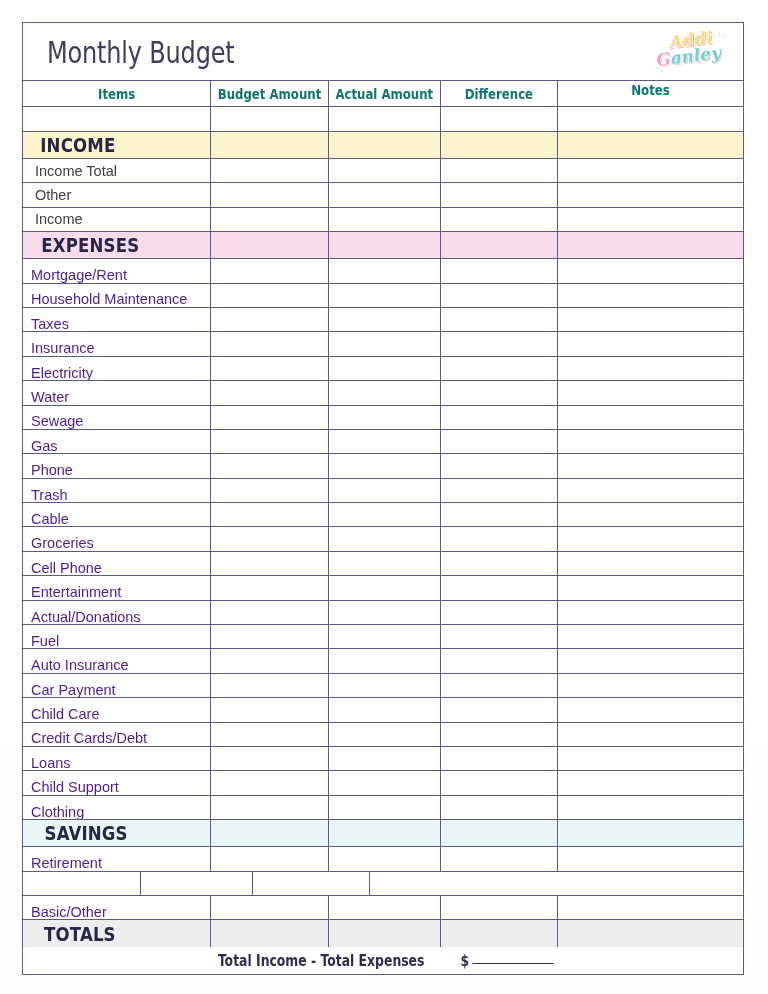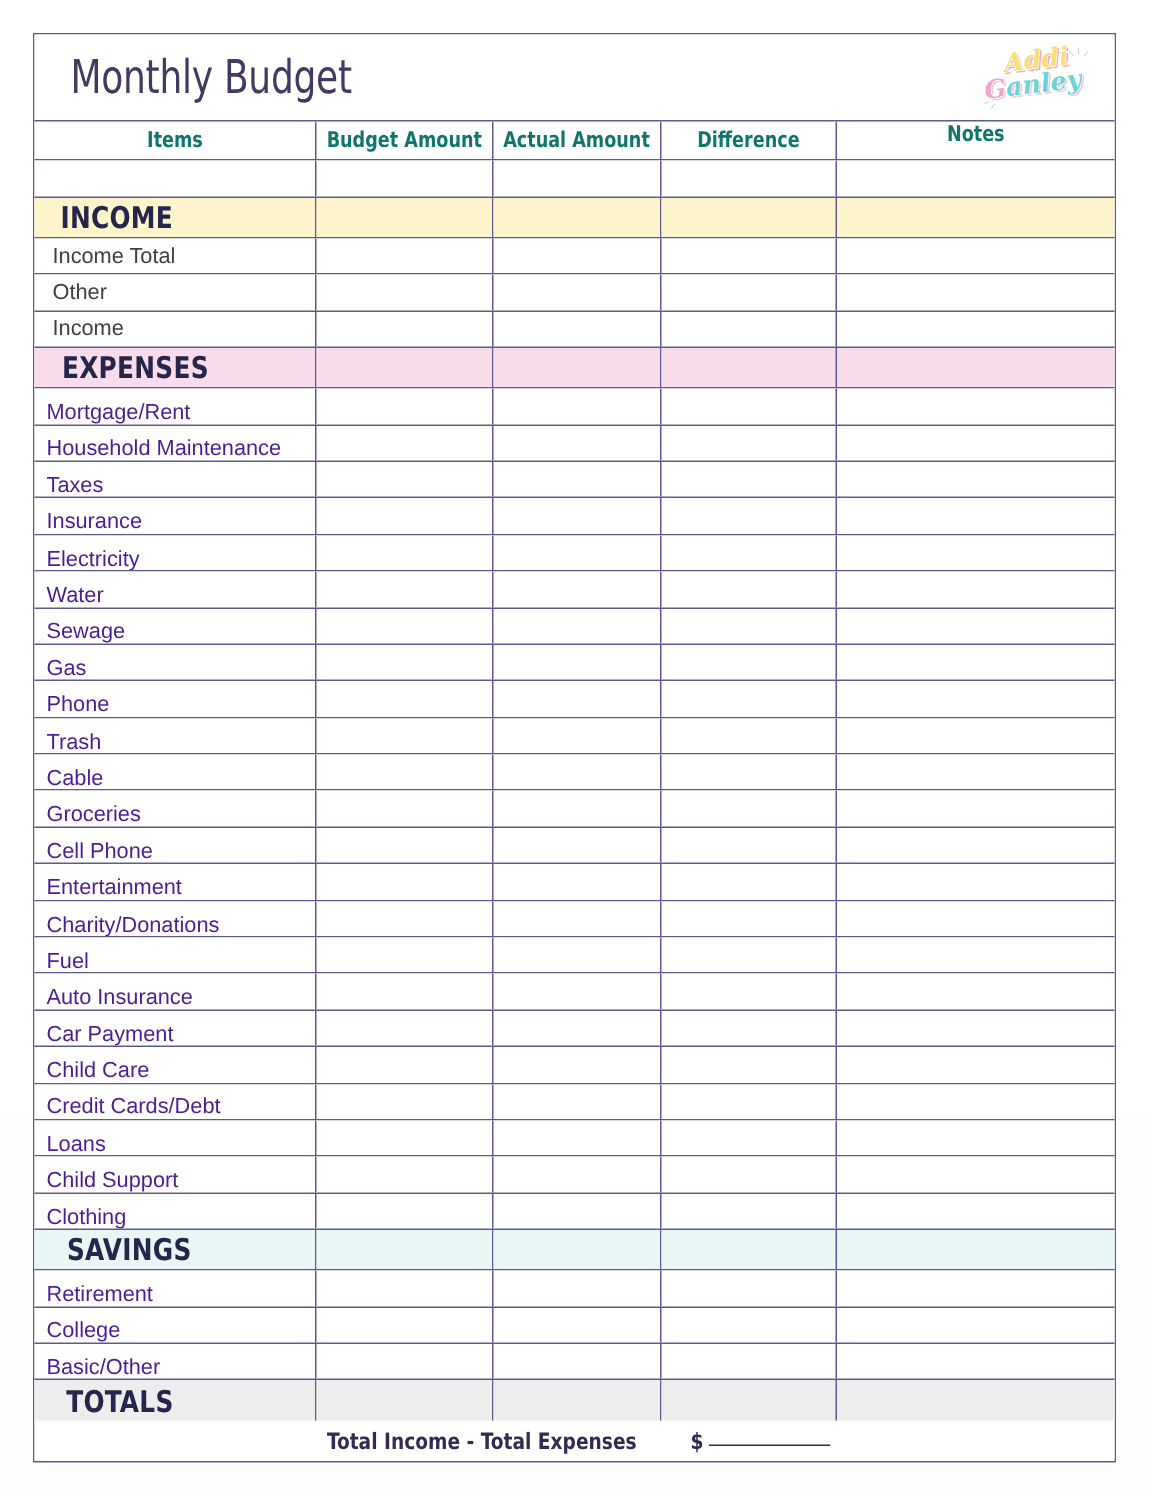--- a/index.html
+++ b/index.html
@@ -356,21 +356,21 @@
           <div class="cell c-notes"></div>
         </div>
         <div class="row data-row expense-row">
           <div class="cell c-items">Entertainment</div>
           <div class="cell c-budget"></div>
           <div class="cell c-actual"></div>
           <div class="cell c-diff"></div>
           <div class="cell c-notes"></div>
         </div>
         <div class="row data-row expense-row">
-          <div class="cell c-items">Charity/Donations</div>
+          <div class="cell c-items">Actual/Donations</div>
           <div class="cell c-budget"></div>
           <div class="cell c-actual"></div>
           <div class="cell c-diff"></div>
           <div class="cell c-notes"></div>
         </div>
         <div class="row data-row expense-row">
           <div class="cell c-items">Fuel</div>
           <div class="cell c-budget"></div>
           <div class="cell c-actual"></div>
           <div class="cell c-diff"></div>
@@ -435,21 +435,20 @@
           <div class="cell c-notes"></div>
         </div>
         <div class="row data-row savings-row">
           <div class="cell c-items">Retirement</div>
           <div class="cell c-budget"></div>
           <div class="cell c-actual"></div>
           <div class="cell c-diff"></div>
           <div class="cell c-notes"></div>
         </div>
         <div class="row data-row savings-row">
-          <div class="cell c-items">College</div>
           <div class="cell c-budget"></div>
           <div class="cell c-actual"></div>
           <div class="cell c-diff"></div>
           <div class="cell c-notes"></div>
         </div>
         <div class="row data-row savings-row">
           <div class="cell c-items">Basic/Other</div>
           <div class="cell c-budget"></div>
           <div class="cell c-actual"></div>
           <div class="cell c-diff"></div>

